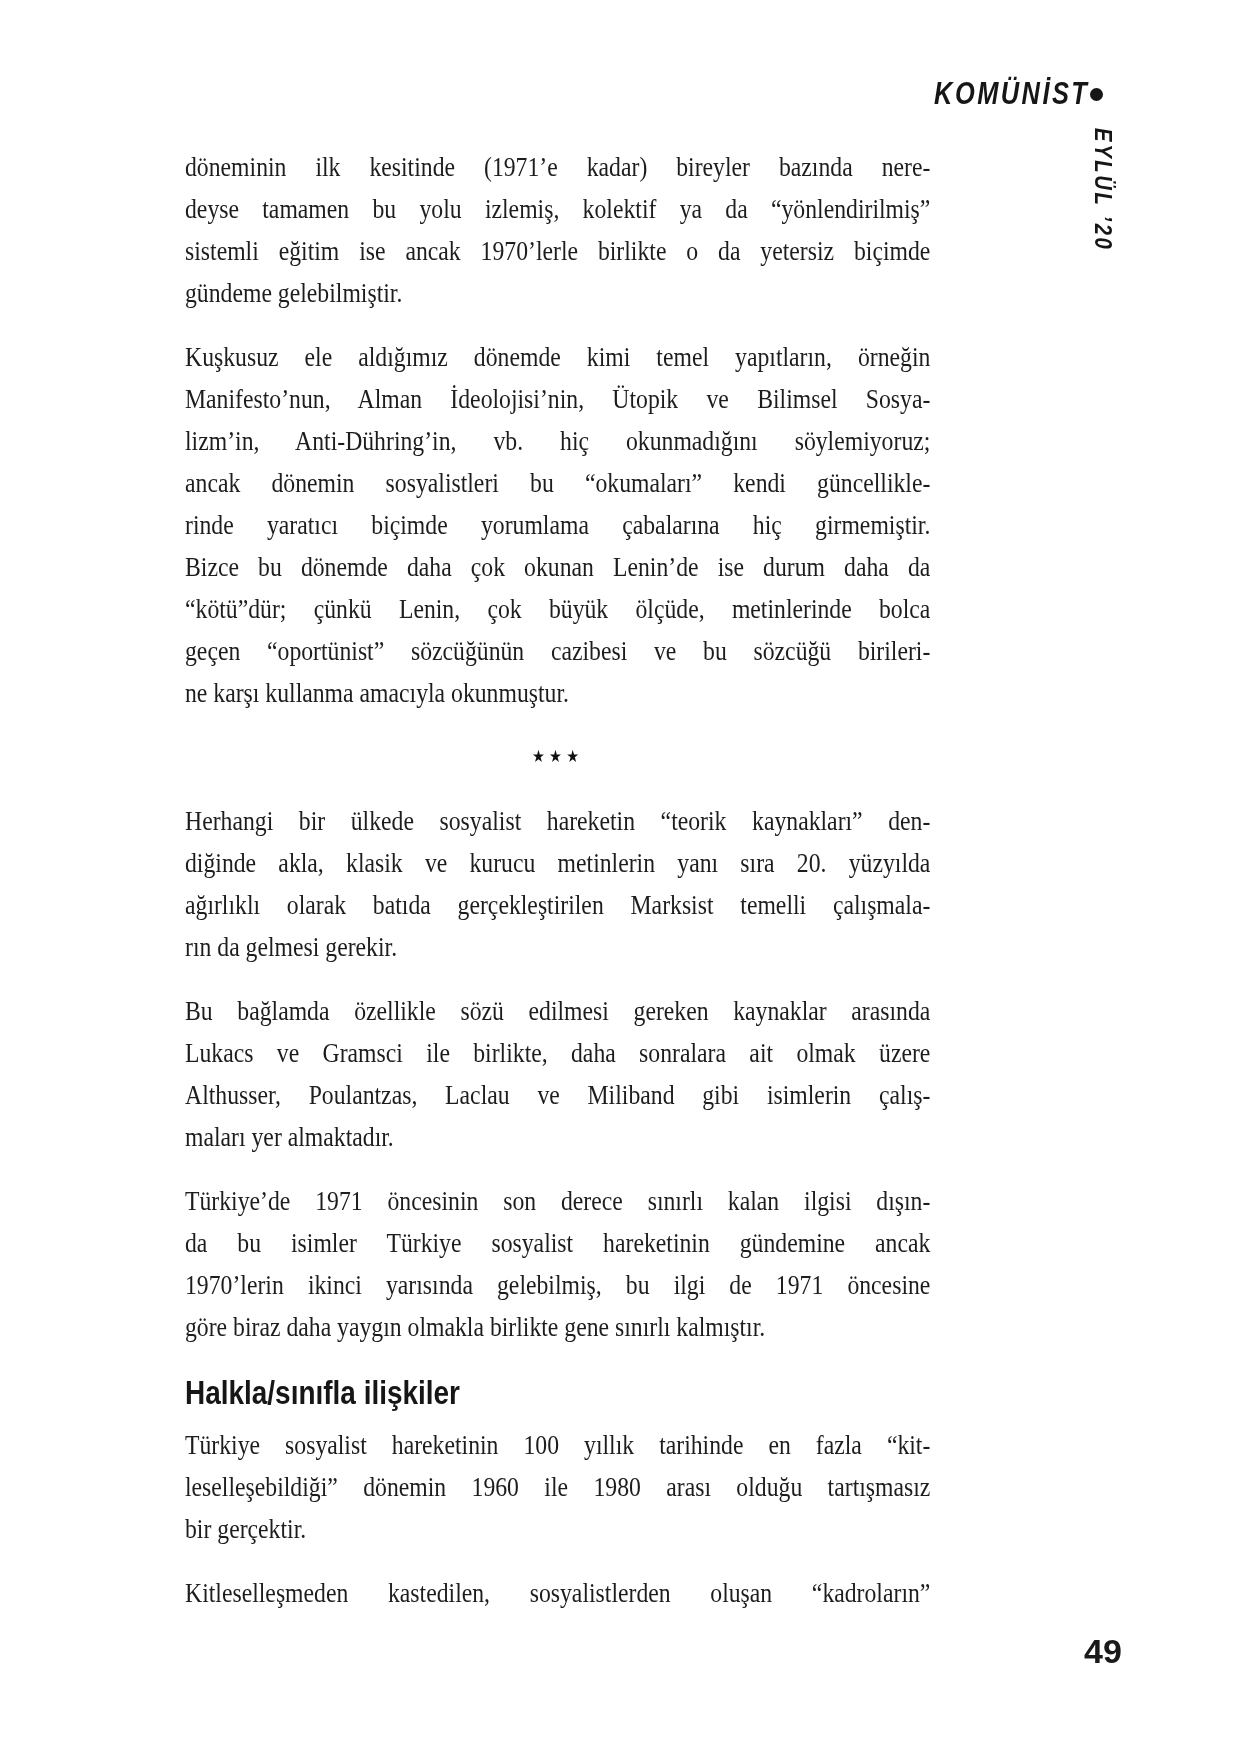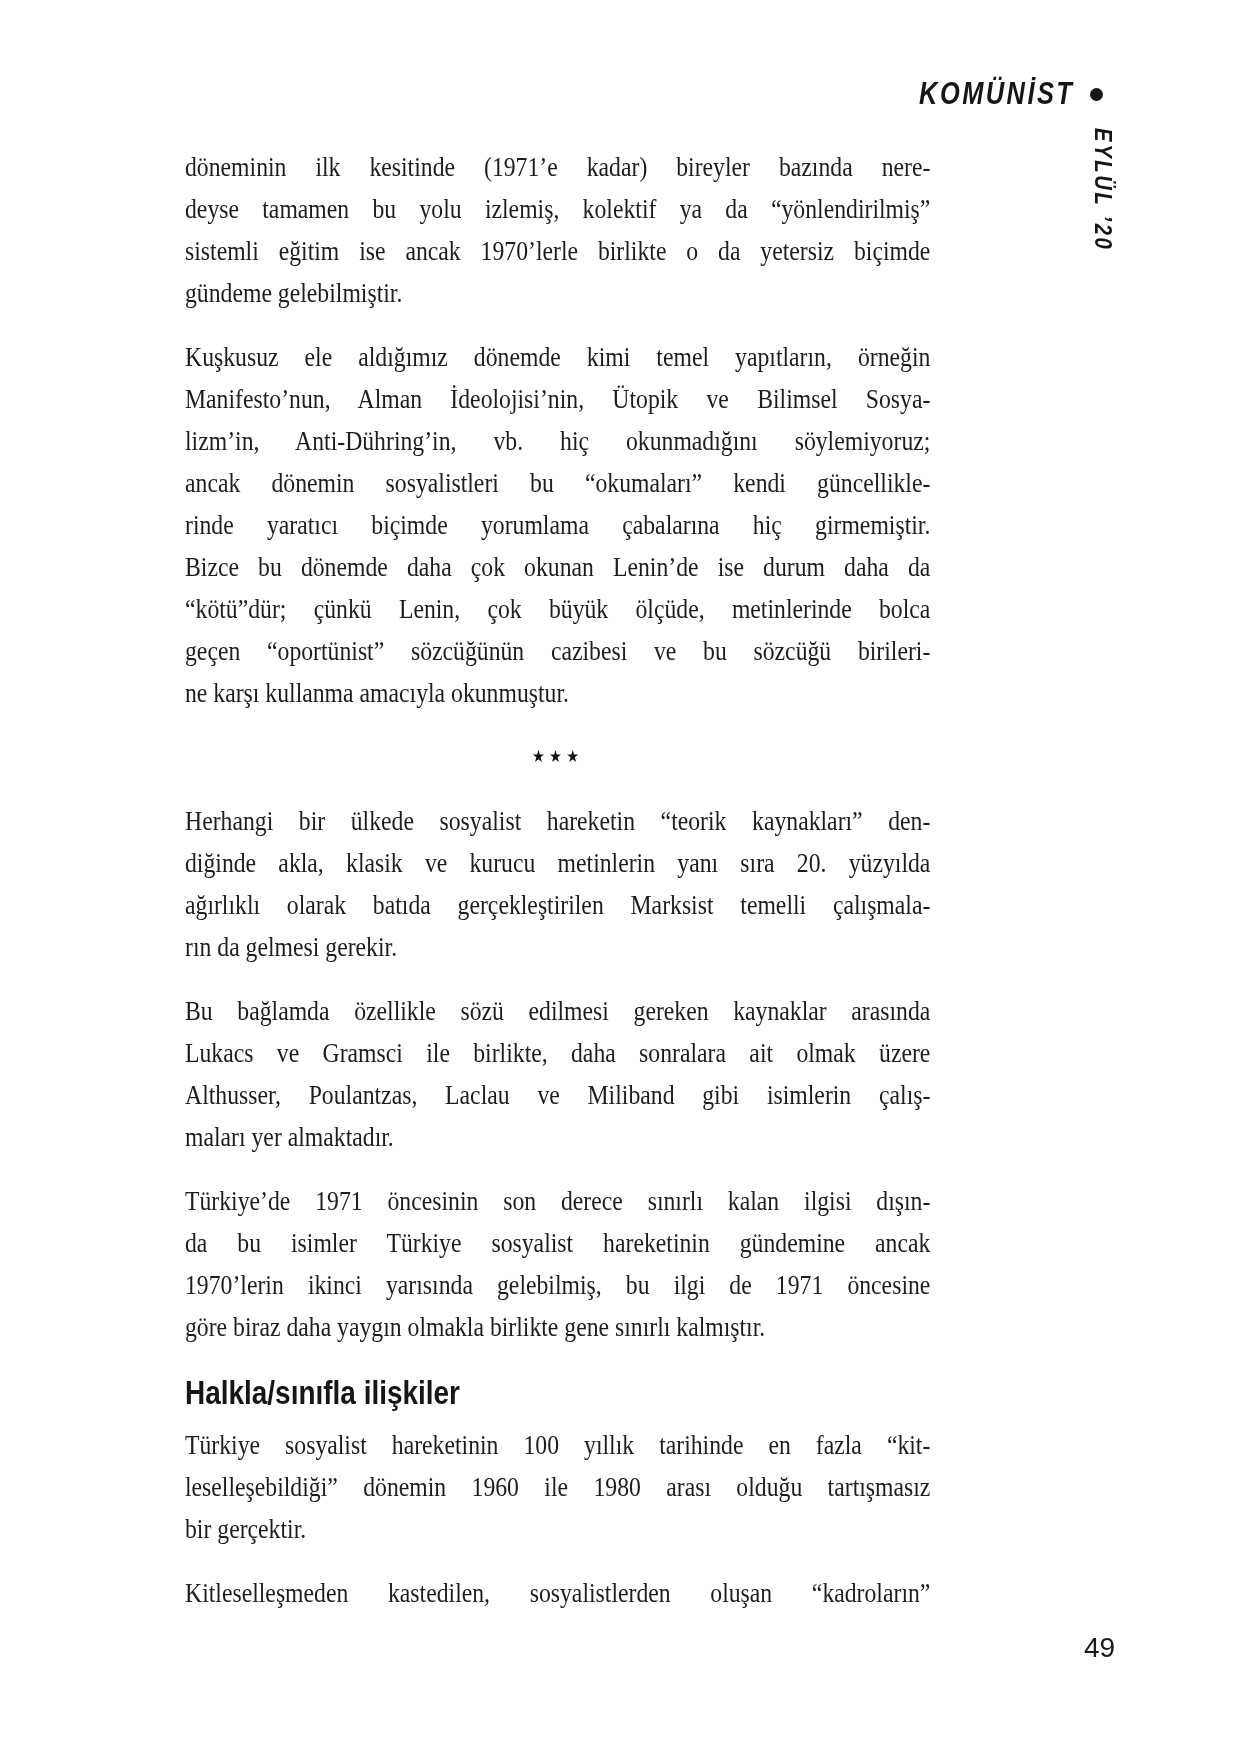--- a/index.html
+++ b/index.html
@@ -13,21 +13,21 @@
     color: #1d1d1d;
   }
 
   
   .running-header {
     position: absolute;
     top: 76px;
     right: 138px;
     display: flex;
     align-items: center;
-    gap: 16px;
+    gap: 1px;
   }
   .magazine-title {
     font-family: "Liberation Sans", sans-serif;
     font-weight: 700;
     font-style: italic;
     font-size: 31px;
     letter-spacing: 3px;
     color: #161616;
     transform: scaleX(0.82);
     transform-origin: right center;
@@ -93,22 +93,22 @@
     color: #161616;
     margin: 0 0 8px 0;
   }
 
   
   .page-number {
     position: absolute;
     left: 1084px;
     top: 1632px;
     font-family: "Liberation Sans", sans-serif;
-    font-weight: 400;
-    font-size: 28px;
+    font-weight: 700;
+    font-size: 34px;
     color: #1a1a1a;
   }
 </style>
 </head>
 <body>
 
 <div class="page">
 
   <div class="running-header">
     <span class="magazine-title">KOMÜNİST</span>

